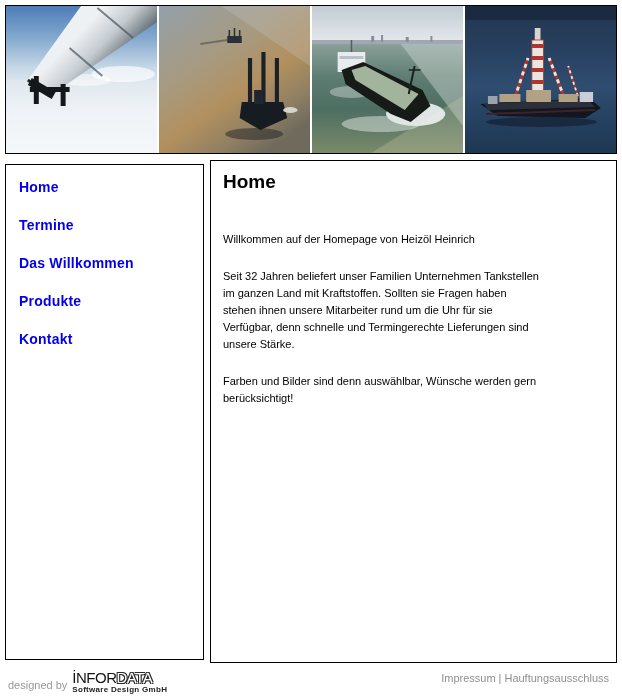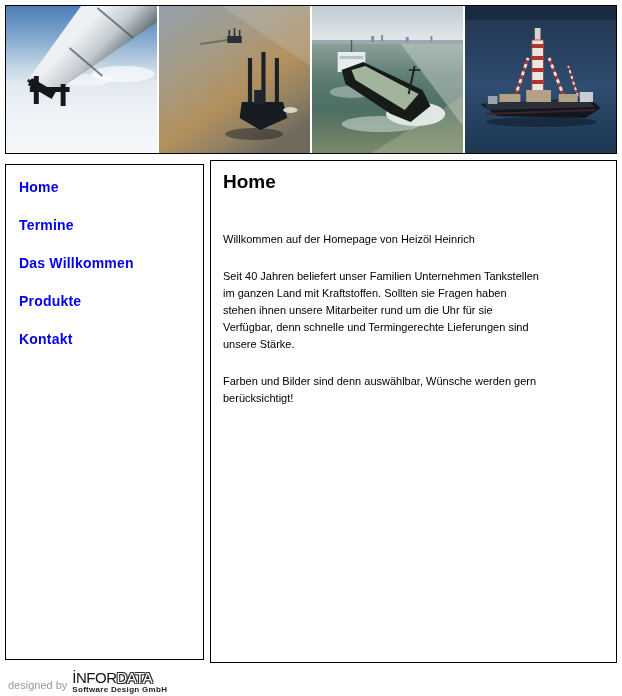--- a/index.html
+++ b/index.html
@@ -185,37 +185,40 @@
       <a href="#">Home</a>
       <a href="#">Termine</a>
       <a href="#">Das Willkommen</a>
       <a href="#">Produkte</a>
       <a href="#">Kontakt</a>
     </nav>
 
     <main class="main">
       <h1>Home</h1>
       <p>Willkommen auf der Homepage von Heizöl Heinrich</p>
-      <p>Seit 40 Jahren beliefert unser Familien Unternehmen Tankstellen
+      <p>Seit 32 Jahren beliefert unser Familien Unternehmen Tankstellen
 im ganzen Land mit Kraftstoffen. Sollten sie Fragen haben
 stehen ihnen unsere Mitarbeiter rund um die Uhr für sie
 Verfügbar, denn schnelle und Termingerechte Lieferungen sind
 unsere Stärke.</p>
       <p>Farben und Bilder sind denn auswählbar, Wünsche werden gern
 berücksichtigt!</p>
     </main>
 
   </div>
 
   <div class="footer">
 
     <div class="designer">
       <span class="designed-by">designed by</span>
       <div class="logo">
         <div class="logo-main"><span>İNFOR</span><span class="logo-outline">DATA</span></div>
         <div class="logo-sub">Software Design GmbH</div>
       </div>
     </div>
 
+    <div class="legal">
+      <a href="#">Impressum</a><span class="sep">|</span><a href="#">Hauftungsausschluss</a>
+    </div>
 
   </div>
 
 </div>
 
 </body></html>

